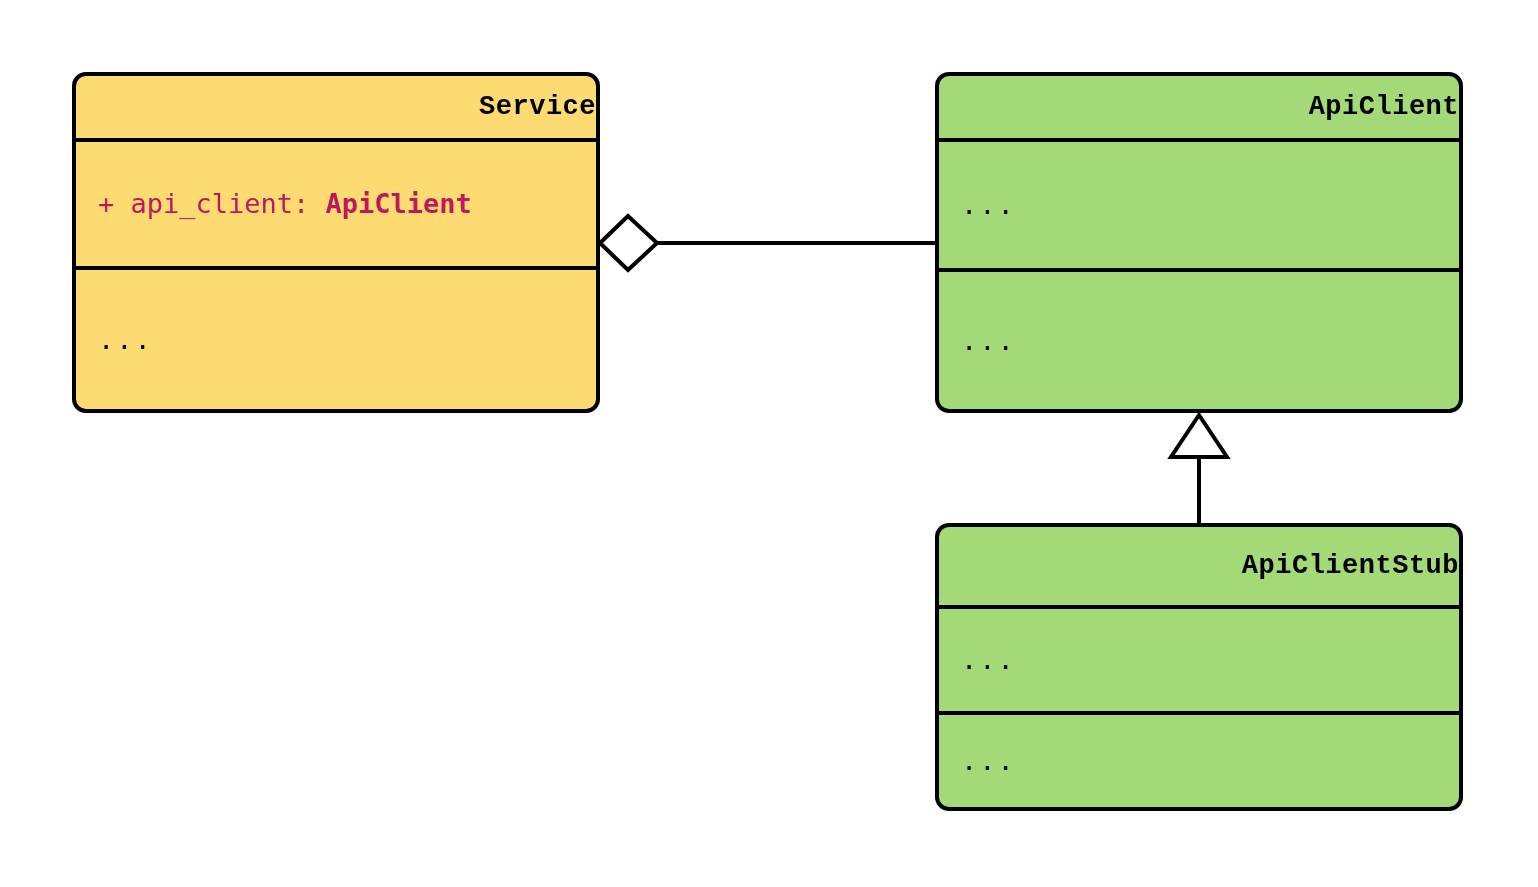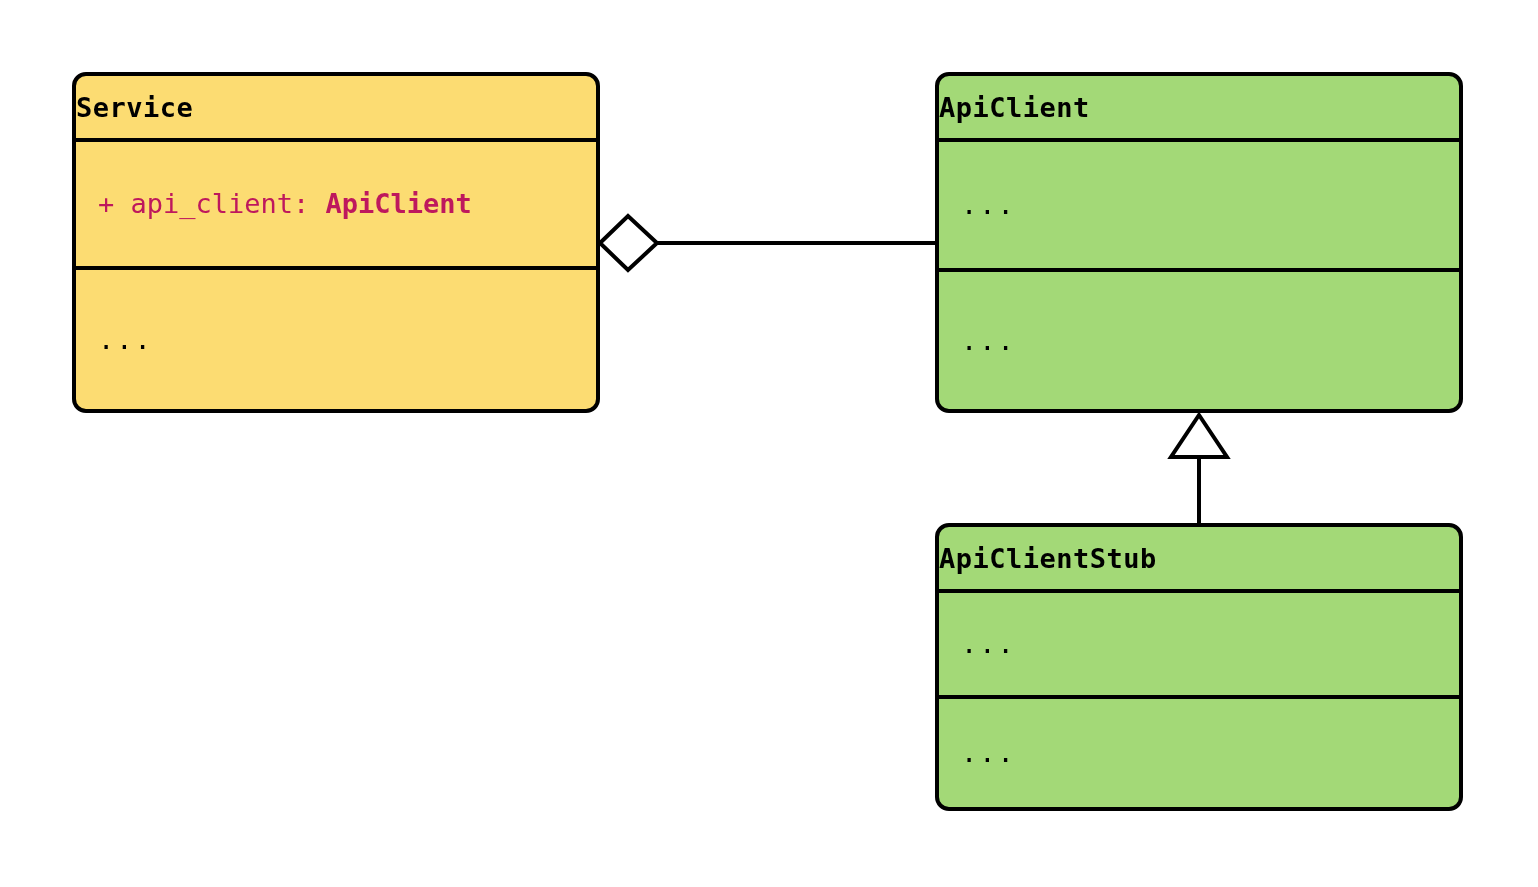--- a/index.html
+++ b/index.html
@@ -46,22 +46,23 @@
 
   .uml-name {
     justify-content: center;
   }
   .uml-name .uml-class-title {
     font-size: 27px;
     font-weight: bold;
     color: #000000;
     letter-spacing: 0.5px;
     line-height: 1;
-    text-align: left;
+    text-align: right;
     width: 100%;
+    font-family: Liberation Mono, monospace;
   }
 
   .uml-members {
     padding-left: 22px;
   }
   .uml-member-line {
     font-size: 27px;
     color: #be185d;
     line-height: 1.1;
     white-space: pre;
@@ -100,21 +101,21 @@
   #class-apiclient .comp-attrs { height: 130px; }
   #class-apiclient .comp-ops   { flex: 1 1 auto; }
 
   #class-apiclientstub {
     left: 935px;
     top: 523px;
     width: 528px;
     height: 288px;
     background: #A3D977;
   }
-  #class-apiclientstub .comp-name  { height: 62px; }
+  #class-apiclientstub .comp-name  { height: 78px; }
   #class-apiclientstub .comp-attrs { height: 106px; }
   #class-apiclientstub .comp-ops   { flex: 1 1 auto; }
 
   
   #connectors {
     position: absolute;
     left: 0;
     top: 0;
     width: 1538px;
     height: 887px;

